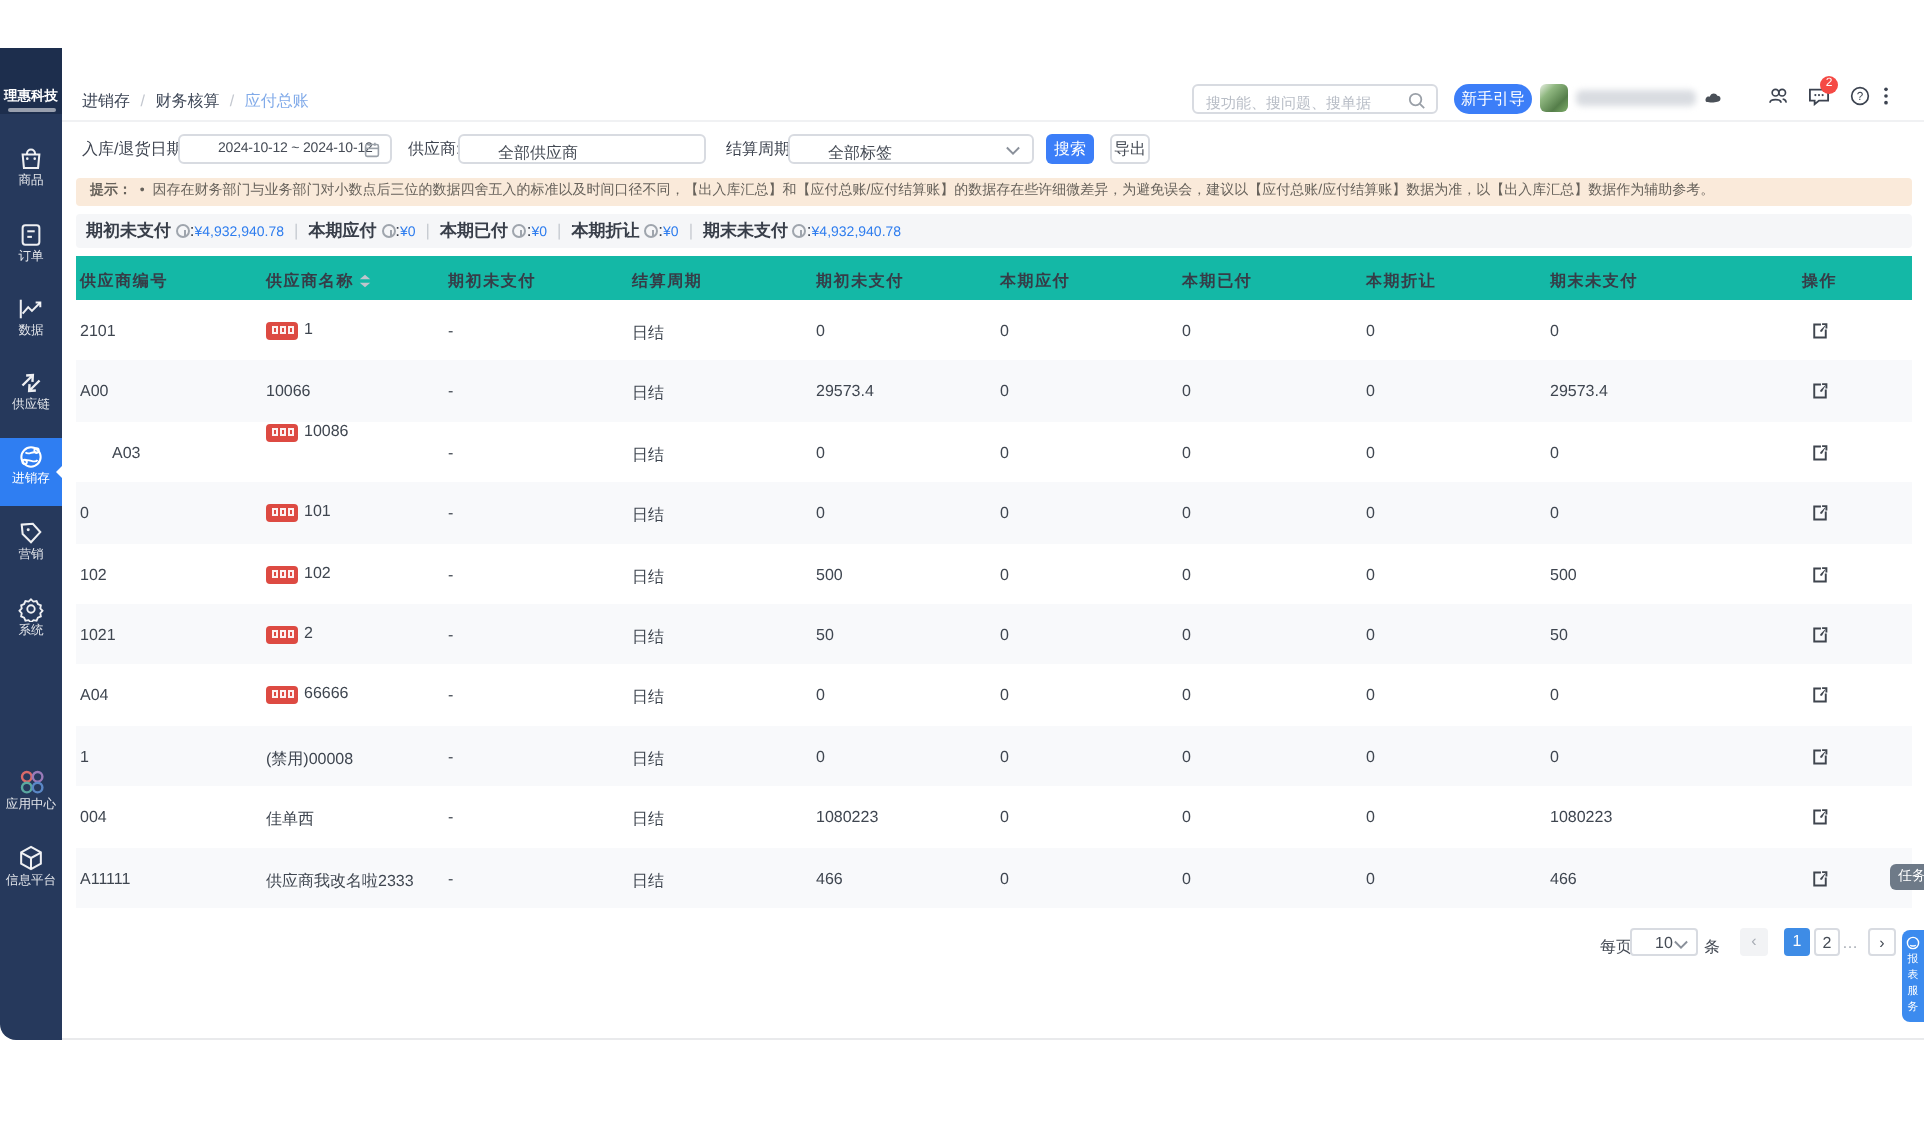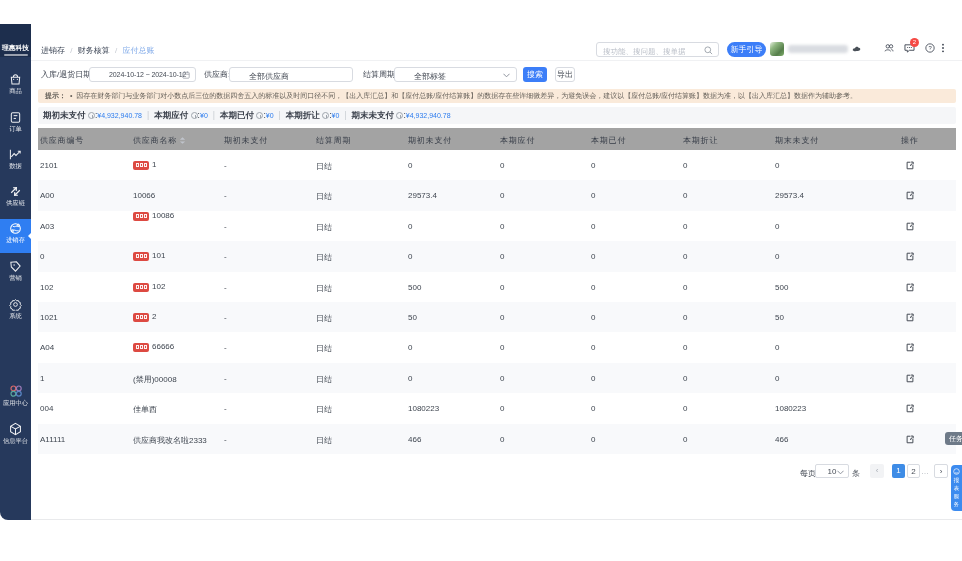--- a/index.html
+++ b/index.html
@@ -46,21 +46,21 @@
 #summary { position:absolute; left:38px; top:107px; width:918px; height:17px; background:#f5f6f8; border-radius:2px; font-size:8.5px; line-height:17px; color:#383e49; white-space:nowrap; }
 #summary .amt { font-size:7px; }
 #summary .amt { color:#2d7cee; }
 #summary .bar { color:#c8ccd2; margin:0 5px; }
 #summary .ic { display:inline-block; width:7px; height:7px; border:1px solid #9fa5ad; border-radius:50%; vertical-align:-1px; position:relative; }
 #summary .ic:after { content:""; position:absolute; left:3px; top:2px; width:1px; height:3px; background:#9fa5ad; }
 #summary b { margin-left:5px; }
 
 
 #table { position:absolute; left:38px; top:128px; width:918px; }
-#thead { position:relative; height:22px; background:#a3a3a3; font-size:8px; font-weight:normal; color:#363c47; letter-spacing:0.8px; }
+#thead { position:relative; height:22px; background:#14b8a6; font-size:8px; font-weight:bold; color:#363c47; letter-spacing:0.8px; }
 #thead span { position:absolute; top:7px; white-space:nowrap; }
 .trow { position:relative; height:30.4px; font-size:8px; color:#3f4650; }
 .trow.alt { background:#f8f9fb; }
 .trow span { position:absolute; top:11px; white-space:nowrap; }
 .badge { display:inline-block; background:#dd4a42; height:9px; padding:0 2px; border-radius:2px; margin-right:3px; vertical-align:-2px; }
 .badge u { display:inline-block; width:3px; height:4px; border:1px solid rgba(255,255,255,.92); margin:2px 0.5px; }
 .opico { position:absolute; left:868px; top:11px; }
 
 
 #pager { position:absolute; top:464px; left:0; width:948px; height:15px; font-size:8px; color:#464c56; }
@@ -269,21 +269,21 @@
           <span style="left:553px">0</span>
           <span style="left:645px">0</span>
           <span style="left:737px">29573.4</span>
           <span class="opico"><svg width="8" height="9" viewBox="0 0 10 11">
               <path d="M8.6 4.5 V9.6 H1.4 V1.4 H5.6" fill="none" stroke="#3f454e" stroke-width="1.2"></path>
               <path d="M6.3 1.2 L9 1.2 L9 3.9" fill="none" stroke="#3f454e" stroke-width="1.2"></path>
               <path d="M9 1.2 L5.2 5 L5.2 6 L6.2 6 Z" fill="#3f454e"></path>
             </svg></span>
         </div>
         <div class="trow">
-          <span style="left:2px">A03</span>
+          <span style="left:18px">A03</span>
           <span style="left:95px;top:0"><i class="badge"><u></u><u></u><u></u></i>10086</span>
           <span style="left:186px">-</span>
           <span style="left:278px">日结</span>
           <span style="left:370px">0</span>
           <span style="left:462px">0</span>
           <span style="left:553px">0</span>
           <span style="left:645px">0</span>
           <span style="left:737px">0</span>
           <span class="opico"><svg width="8" height="9" viewBox="0 0 10 11">
               <path d="M8.6 4.5 V9.6 H1.4 V1.4 H5.6" fill="none" stroke="#3f454e" stroke-width="1.2"></path>

